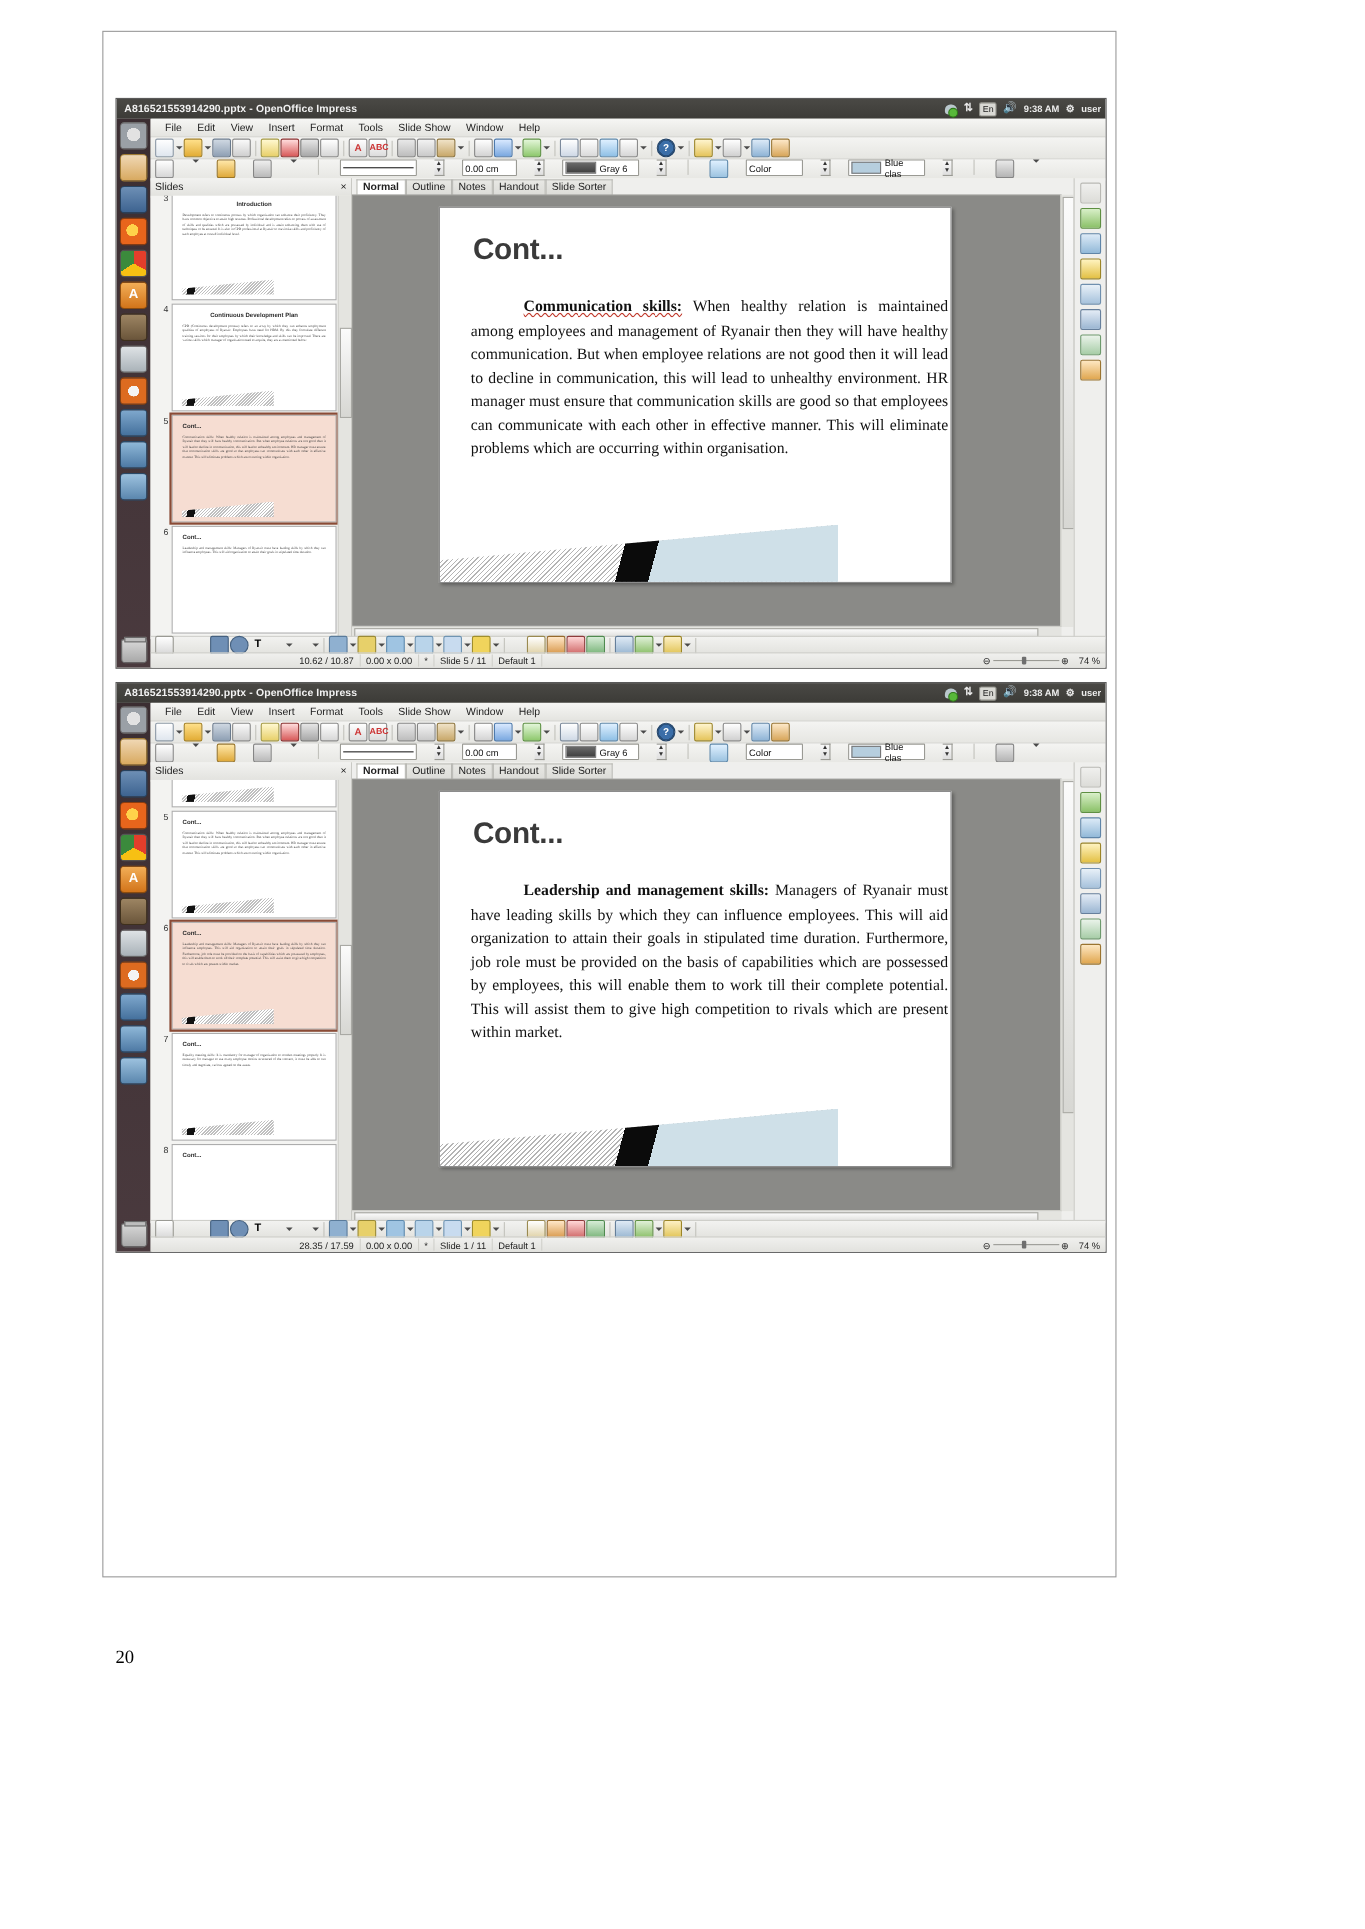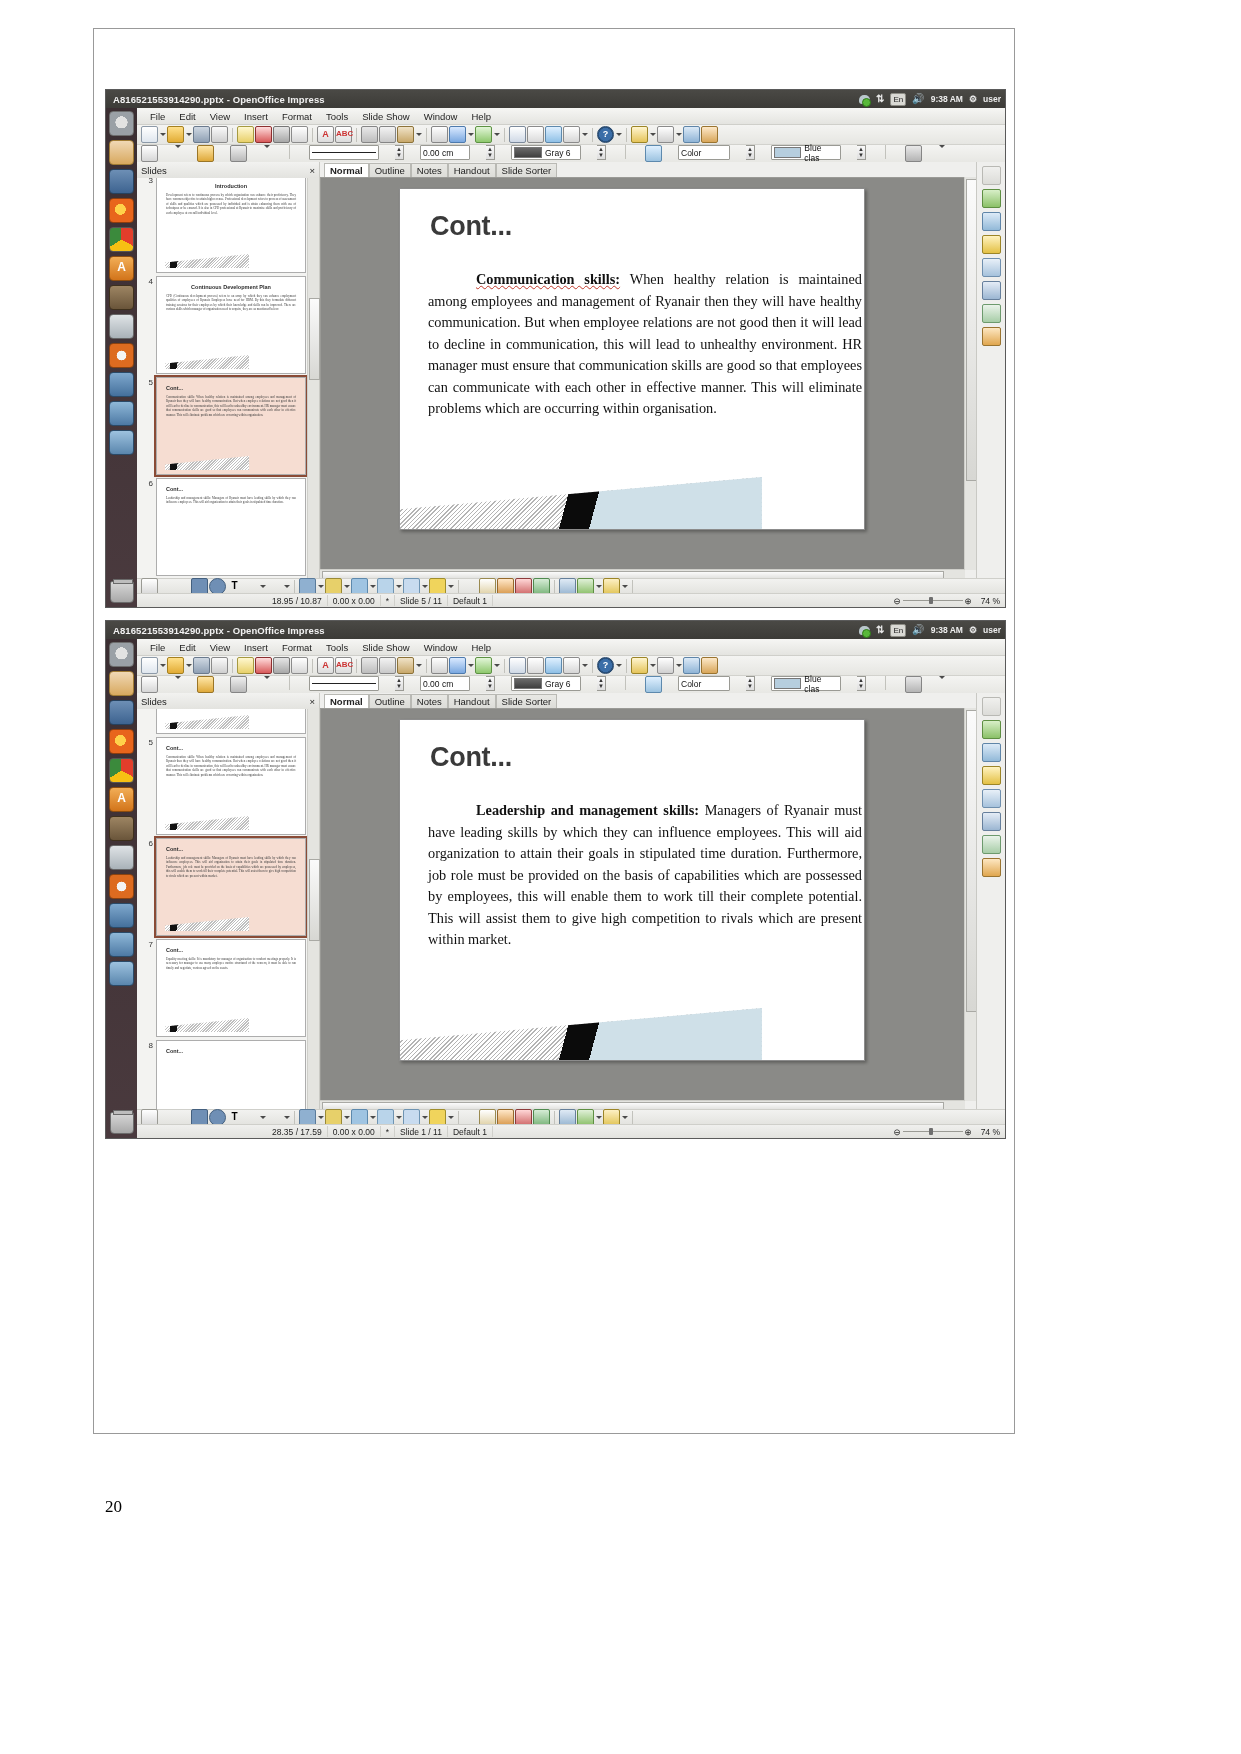--- a/index.html
+++ b/index.html
@@ -371,21 +371,21 @@
         <div class="caret"></div>
         <div class="ti" style="background:linear-gradient(#fdf0c4,#e2c558);border:1px solid #9c8527;"></div>
         <div class="caret"></div>
         <div class="sep"></div>
         <div class="ti" style="opacity:.4;"></div>
         <div class="ti" style="opacity:.4;"></div>
       </div>
 
       <div class="statusbar">
         <div class="sb-cell" style="border:none;width:120px;"></div>
-        <div class="sb-cell">18.95 / 10.87</div>
+        <div class="sb-cell">10.62 / 10.87</div>
         <div class="sb-cell">0.00 x 0.00</div>
         <div class="sb-cell">*</div>
         <div class="sb-cell">Slide 5 / 11</div>
         <div class="sb-cell">Default 1</div>
         <div class="sb-spacer"></div>
         <div class="zoomslider">
           <span>⊖</span>
           <span class="zs-line">
               <span class="zs-knob"></span>
             </span>

